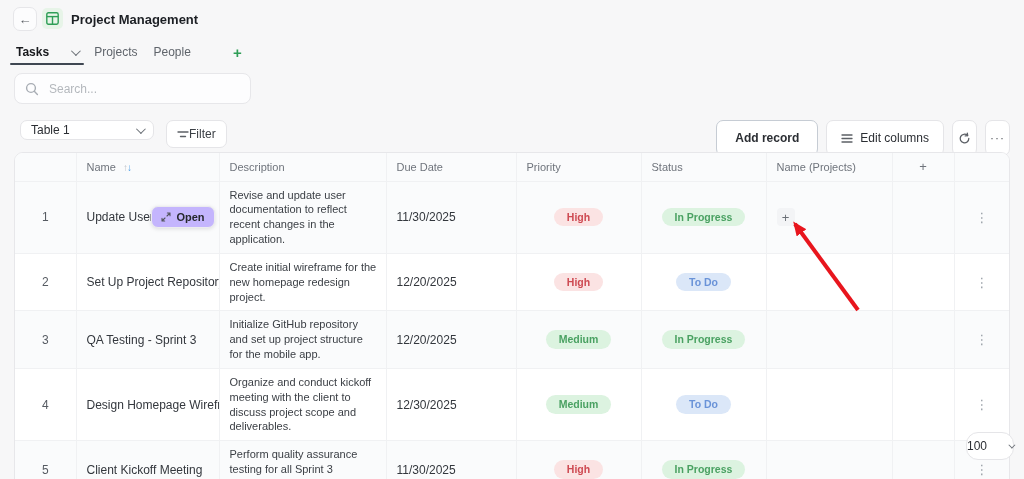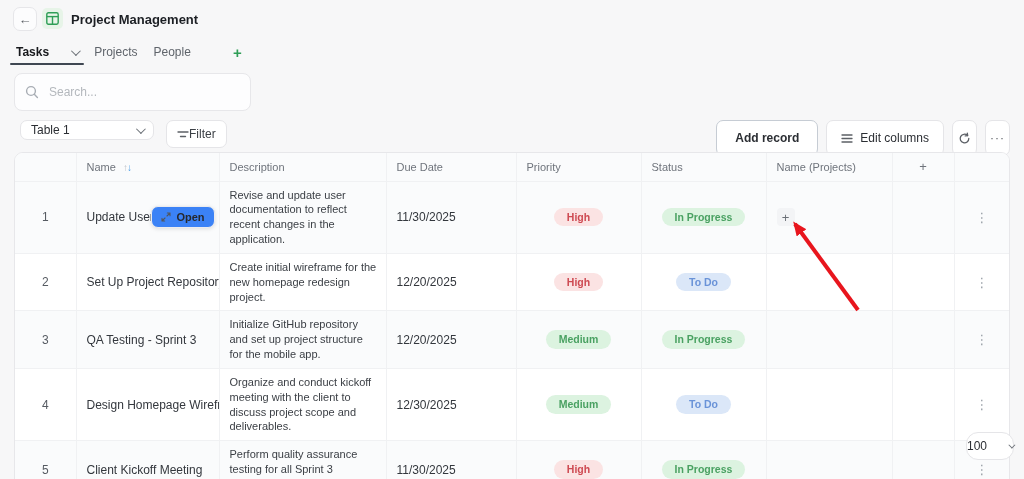--- a/index.html
+++ b/index.html
@@ -31,21 +31,21 @@
   .tabs { position:absolute; left:8px; top:40px; display:flex; align-items:center; }
   .tab { padding:5px 8px 6px 8px; font-size:12px; color:#5f646b; cursor:pointer; position:relative; display:flex; align-items:center; gap:22px; }
   .tab.active { color:#16181c; font-weight:bold; }
   .tab.active .tab-underline {
     position:absolute; left:2px; right:2px; bottom:0; height:2px; background:#3f4752; border-radius:2px;
   }
   .chev { width:7px; height:7px; border-right:1.5px solid #6b7077; border-bottom:1.5px solid #6b7077; transform:rotate(45deg) translateY(-2px); display:inline-block; }
   .tab-add { margin-left:26px; color:#2f9e57; font-size:15px; font-weight:bold; padding:4px 8px; cursor:pointer; }
   
   .search-box {
-    position:absolute; left:14px; top:73px; width:237px; height:38px;
+    position:absolute; left:14px; top:73px; width:237px; height:31px;
     border:1px solid #e7e7ea; border-radius:8px; background:#fdfdfe;
     display:flex; align-items:center; padding:0 10px; gap:10px;
   }
   .search-box input {
     border:none; outline:none; background:transparent; font-size:12px; color:#333;
     font-family:"Liberation Sans", sans-serif; width:180px;
   }
   .search-box input::placeholder { color:#b4b8bd; }
   
   .view-select {
@@ -95,21 +95,21 @@
   .sort-up { color:#b9bec6; } .sort-down { color:#4a9de8; }
   .pill {
     display:inline-block; font-size:10.5px; font-weight:bold;
     padding:4px 13px; border-radius:999px; line-height:1;
   }
   .pill[data-color="red"]   { background:#fbe3e3; color:#ce4a52; }
   .pill[data-color="green"] { background:#dcf3e0; color:#4aa162; }
   .pill[data-color="blue"]  { background:#dbe7f8; color:#6a93d8; }
   .open-btn {
     position:absolute; right:4px; top:50%; transform:translateY(-50%);
-    background:#3b82f6; border:1px solid #ececef; border-radius:7px;
+    background:#c4b5fd; border:1px solid #ececef; border-radius:7px;
     box-shadow:0 1px 4px rgba(0,0,0,0.12);
     display:flex; align-items:center; gap:5px; padding:4px 9px;
     font-size:11px; font-weight:bold; color:#26282d; cursor:pointer;
   }
   .proj-add-btn {
     display:inline-flex; width:18px; height:18px; align-items:center; justify-content:center;
     background:#f3f4f6; border-radius:4px; color:#6b7077; font-size:13px; cursor:pointer;
   }
   .kebab { color:#9aa0a8; font-size:13px; letter-spacing:0; cursor:pointer; display:block; text-align:center; }
   

